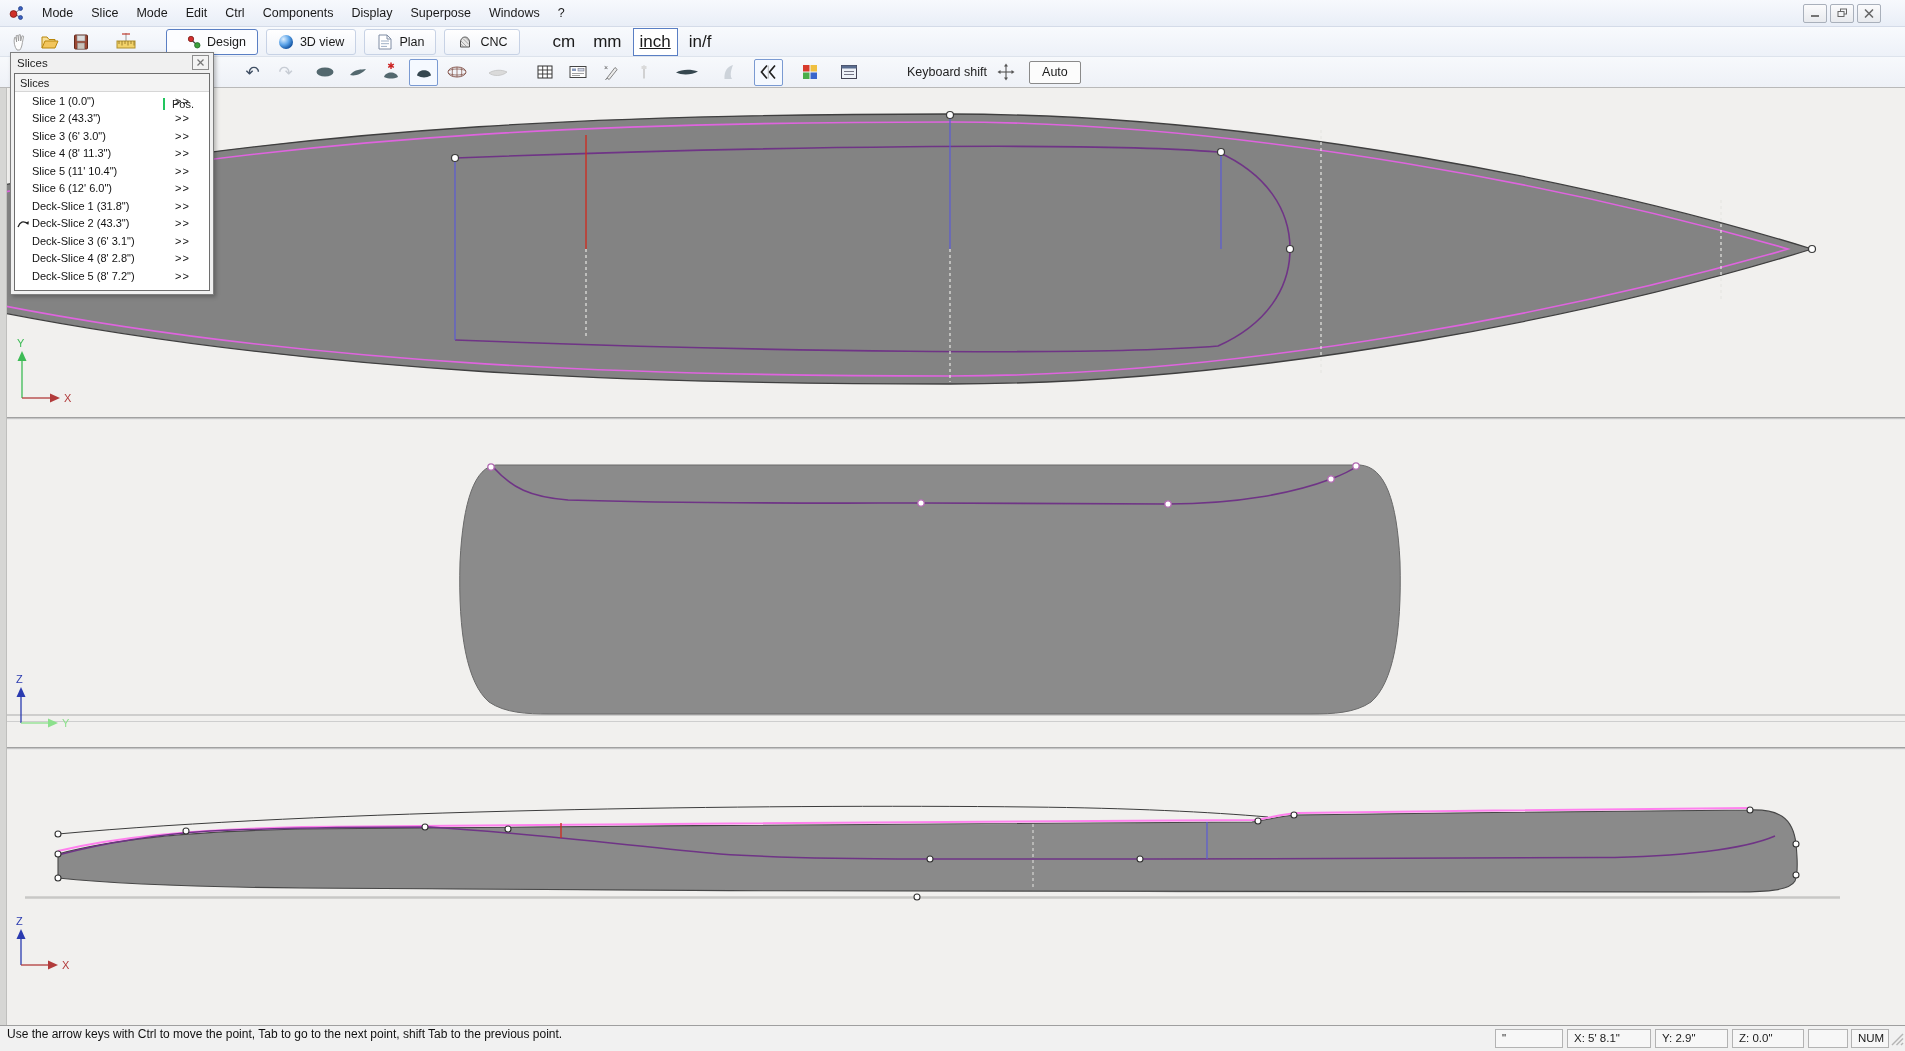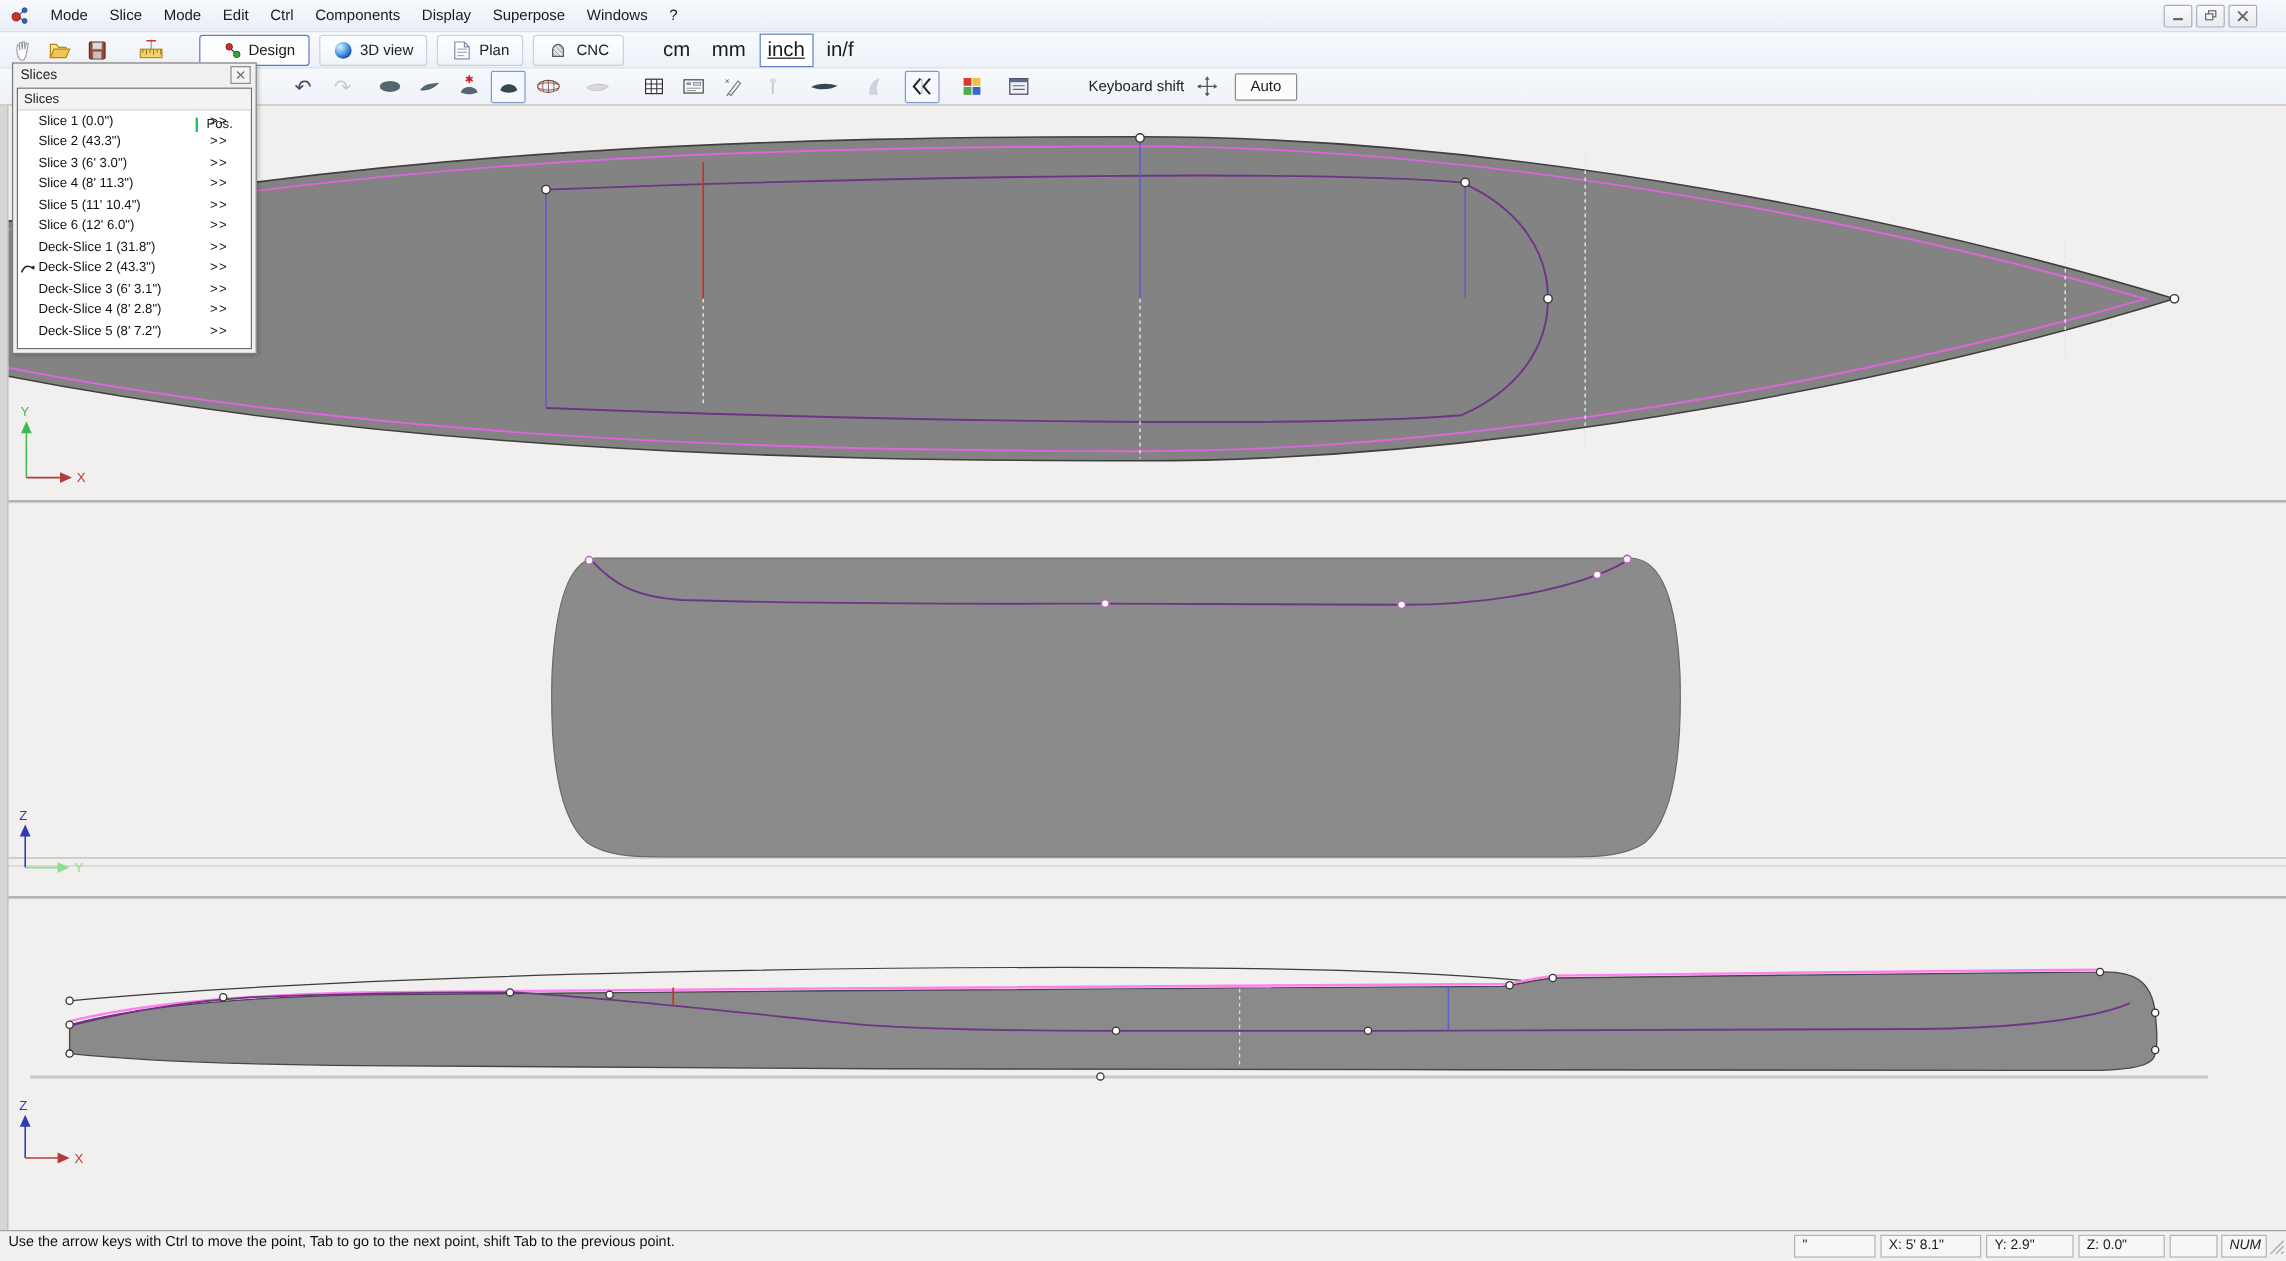--- a/index.html
+++ b/index.html
@@ -512,21 +512,21 @@
   </div>
 </div>
 
 <div class="statusbar">
   <span class="sb-msg">Use the arrow keys with Ctrl to move the point, Tab to go to the next point, shift Tab to the previous point.</span>
   <span class="sb-cell" style="left:1495px;width:68px;">"</span>
   <span class="sb-cell" style="left:1567px;width:84px;">X: 5' 8.1"</span>
   <span class="sb-cell" style="left:1655px;width:73px;">Y: 2.9"</span>
   <span class="sb-cell" style="left:1732px;width:72px;">Z: 0.0"</span>
   <span class="sb-cell" style="left:1808px;width:40px;"></span>
-  <span class="sb-cell" style="left:1851px;width:38px;font-style:italic;">NUM</span>
+  <span class="sb-cell" style="left:1851px;width:38px;">NUM</span>
   <span class="sb-grip">
     <svg width="14" height="14" viewBox="0 0 14 14">
       <line x1="13" y1="2" x2="2" y2="13" stroke="#b5b5b5" stroke-width="1.4"></line>
       <line x1="13" y1="6.5" x2="6.5" y2="13" stroke="#b5b5b5" stroke-width="1.4"></line>
       <line x1="13" y1="11" x2="11" y2="13" stroke="#b5b5b5" stroke-width="1.4"></line>
     </svg>
   </span>
 </div>
 
 </body></html>

